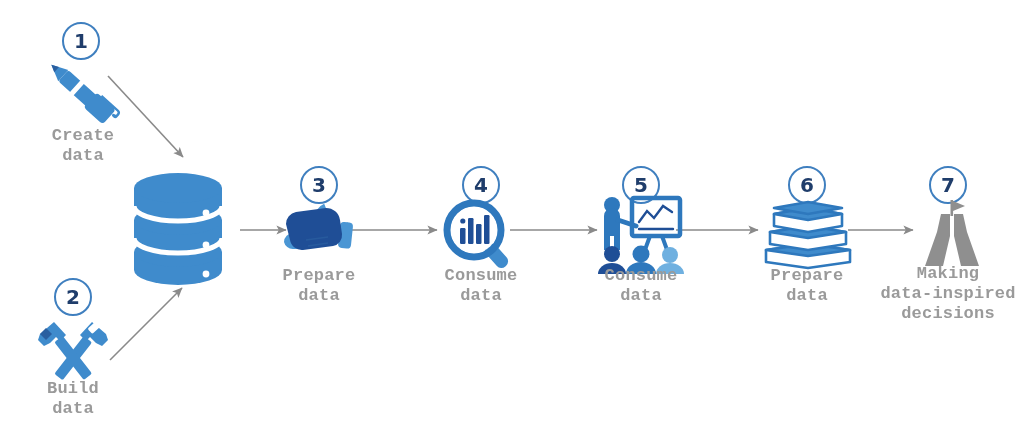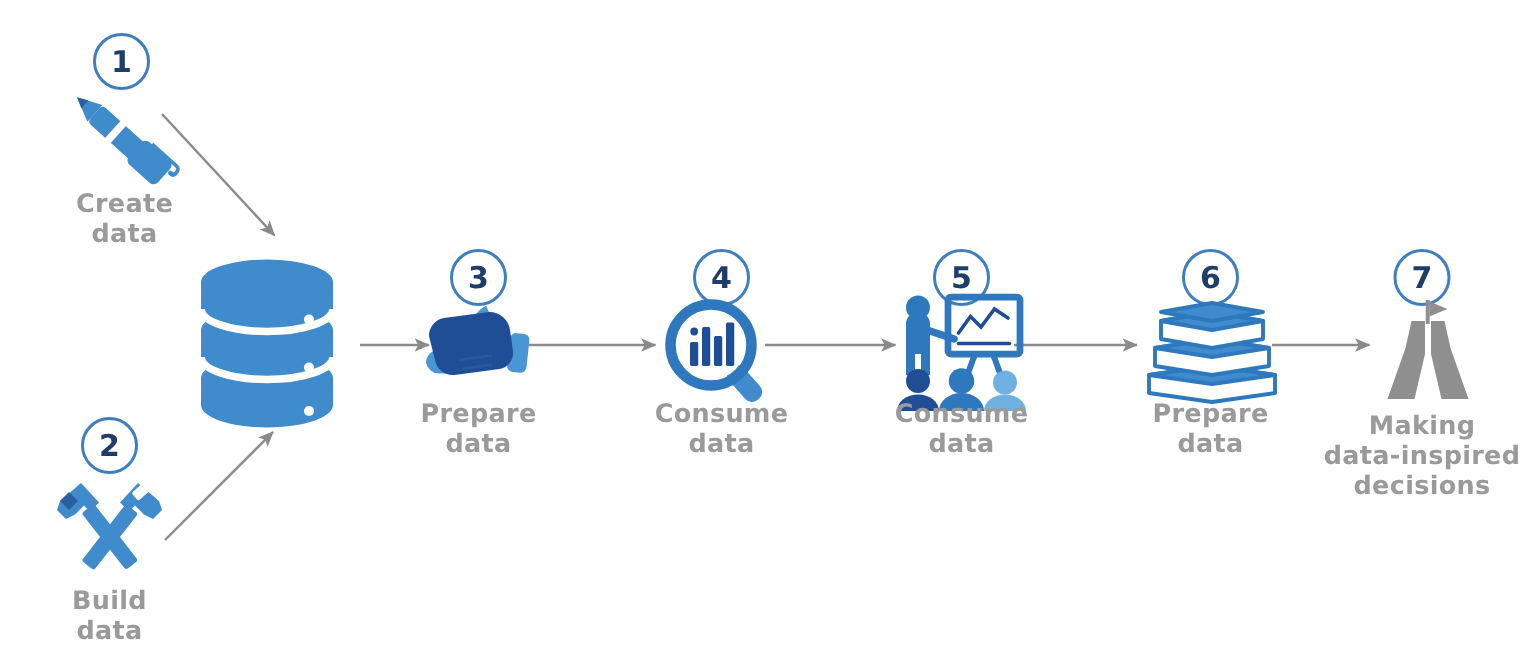--- a/index.html
+++ b/index.html
@@ -40,20 +40,21 @@
   }
   .caption {
     position: absolute;
     text-align: center;
     font-size: 17px;
     font-weight: bold;
     color: #9a9a9a;
     line-height: 1.18;
     letter-spacing: 0.2px;
     white-space: pre-line;
+    font-family: Liberation Mono, monospace;
   }
   .icon-wrap {
     position: absolute;
   }
   .arrow-layer {
     position: absolute;
     left: 0;
     top: 0;
     width: 1024px;
     height: 441px;
@@ -125,21 +126,21 @@
           <path d="M10,18 L16,12 L22,18 L16,24 Z" fill="#2a5fa0"></path>
         </g>
 
         <g>
           <rect x="38" y="18" width="10.5" height="48" rx="2" fill="#3f8bcc" transform="rotate(-38 43 42)"></rect>
           <path d="M76,18 L62,6 L50,19 L56,25 L60,21 L66,27 L72,30 L78,24 Z" fill="#3f8bcc"></path>
           <rect x="58" y="8" width="13" height="7" rx="1.5" fill="#ffffff" transform="rotate(-42 64 11)"></rect>
         </g>
       </svg>
     </div>
-    <div class="caption" style="left:0; top:113px; width:130px;">Build
+    <div class="caption" style="left:0; top:101px; width:130px;">Build
 data</div>
   </div>
 
   <div class="node" style="left:118px; top:168px; width:120px; height:122px;">
     <div class="icon-wrap" style="left:0; top:0; width:120px; height:122px;">
       <svg viewBox="0 0 120 122" width="120" height="122" xmlns="http://www.w3.org/2000/svg">
         <g fill="#3f8bcc">
 
           <path d="M16,84 L16,102 a44,15 0 0 0 88,0 L104,84 Z"></path>
           <ellipse cx="60" cy="84" rx="44" ry="15"></ellipse>
@@ -297,18 +298,18 @@
         <path d="M22,16 L31,16 L31,38 L31,38 L24,68 L6,68 L18,34 Z" fill="#8f8f8f"></path>
         <path d="M44,16 L35,16 L35,38 L35,38 L42,68 L60,68 L48,34 Z" fill="#8f8f8f"></path>
 
         <g fill="#ffffff">
           <rect x="32" y="40" width="2.4" height="6"></rect>
           <rect x="32" y="50" width="2.4" height="6"></rect>
           <rect x="32" y="60" width="2.4" height="6"></rect>
         </g>
       </svg>
     </div>
-    <div class="caption" style="left:0; top:108px; width:152px;">Making
+    <div class="caption" style="left:0; top:98px; width:152px;">Making
 data-inspired
 decisions</div>
   </div>
 
 </div>
 
 </body></html>

